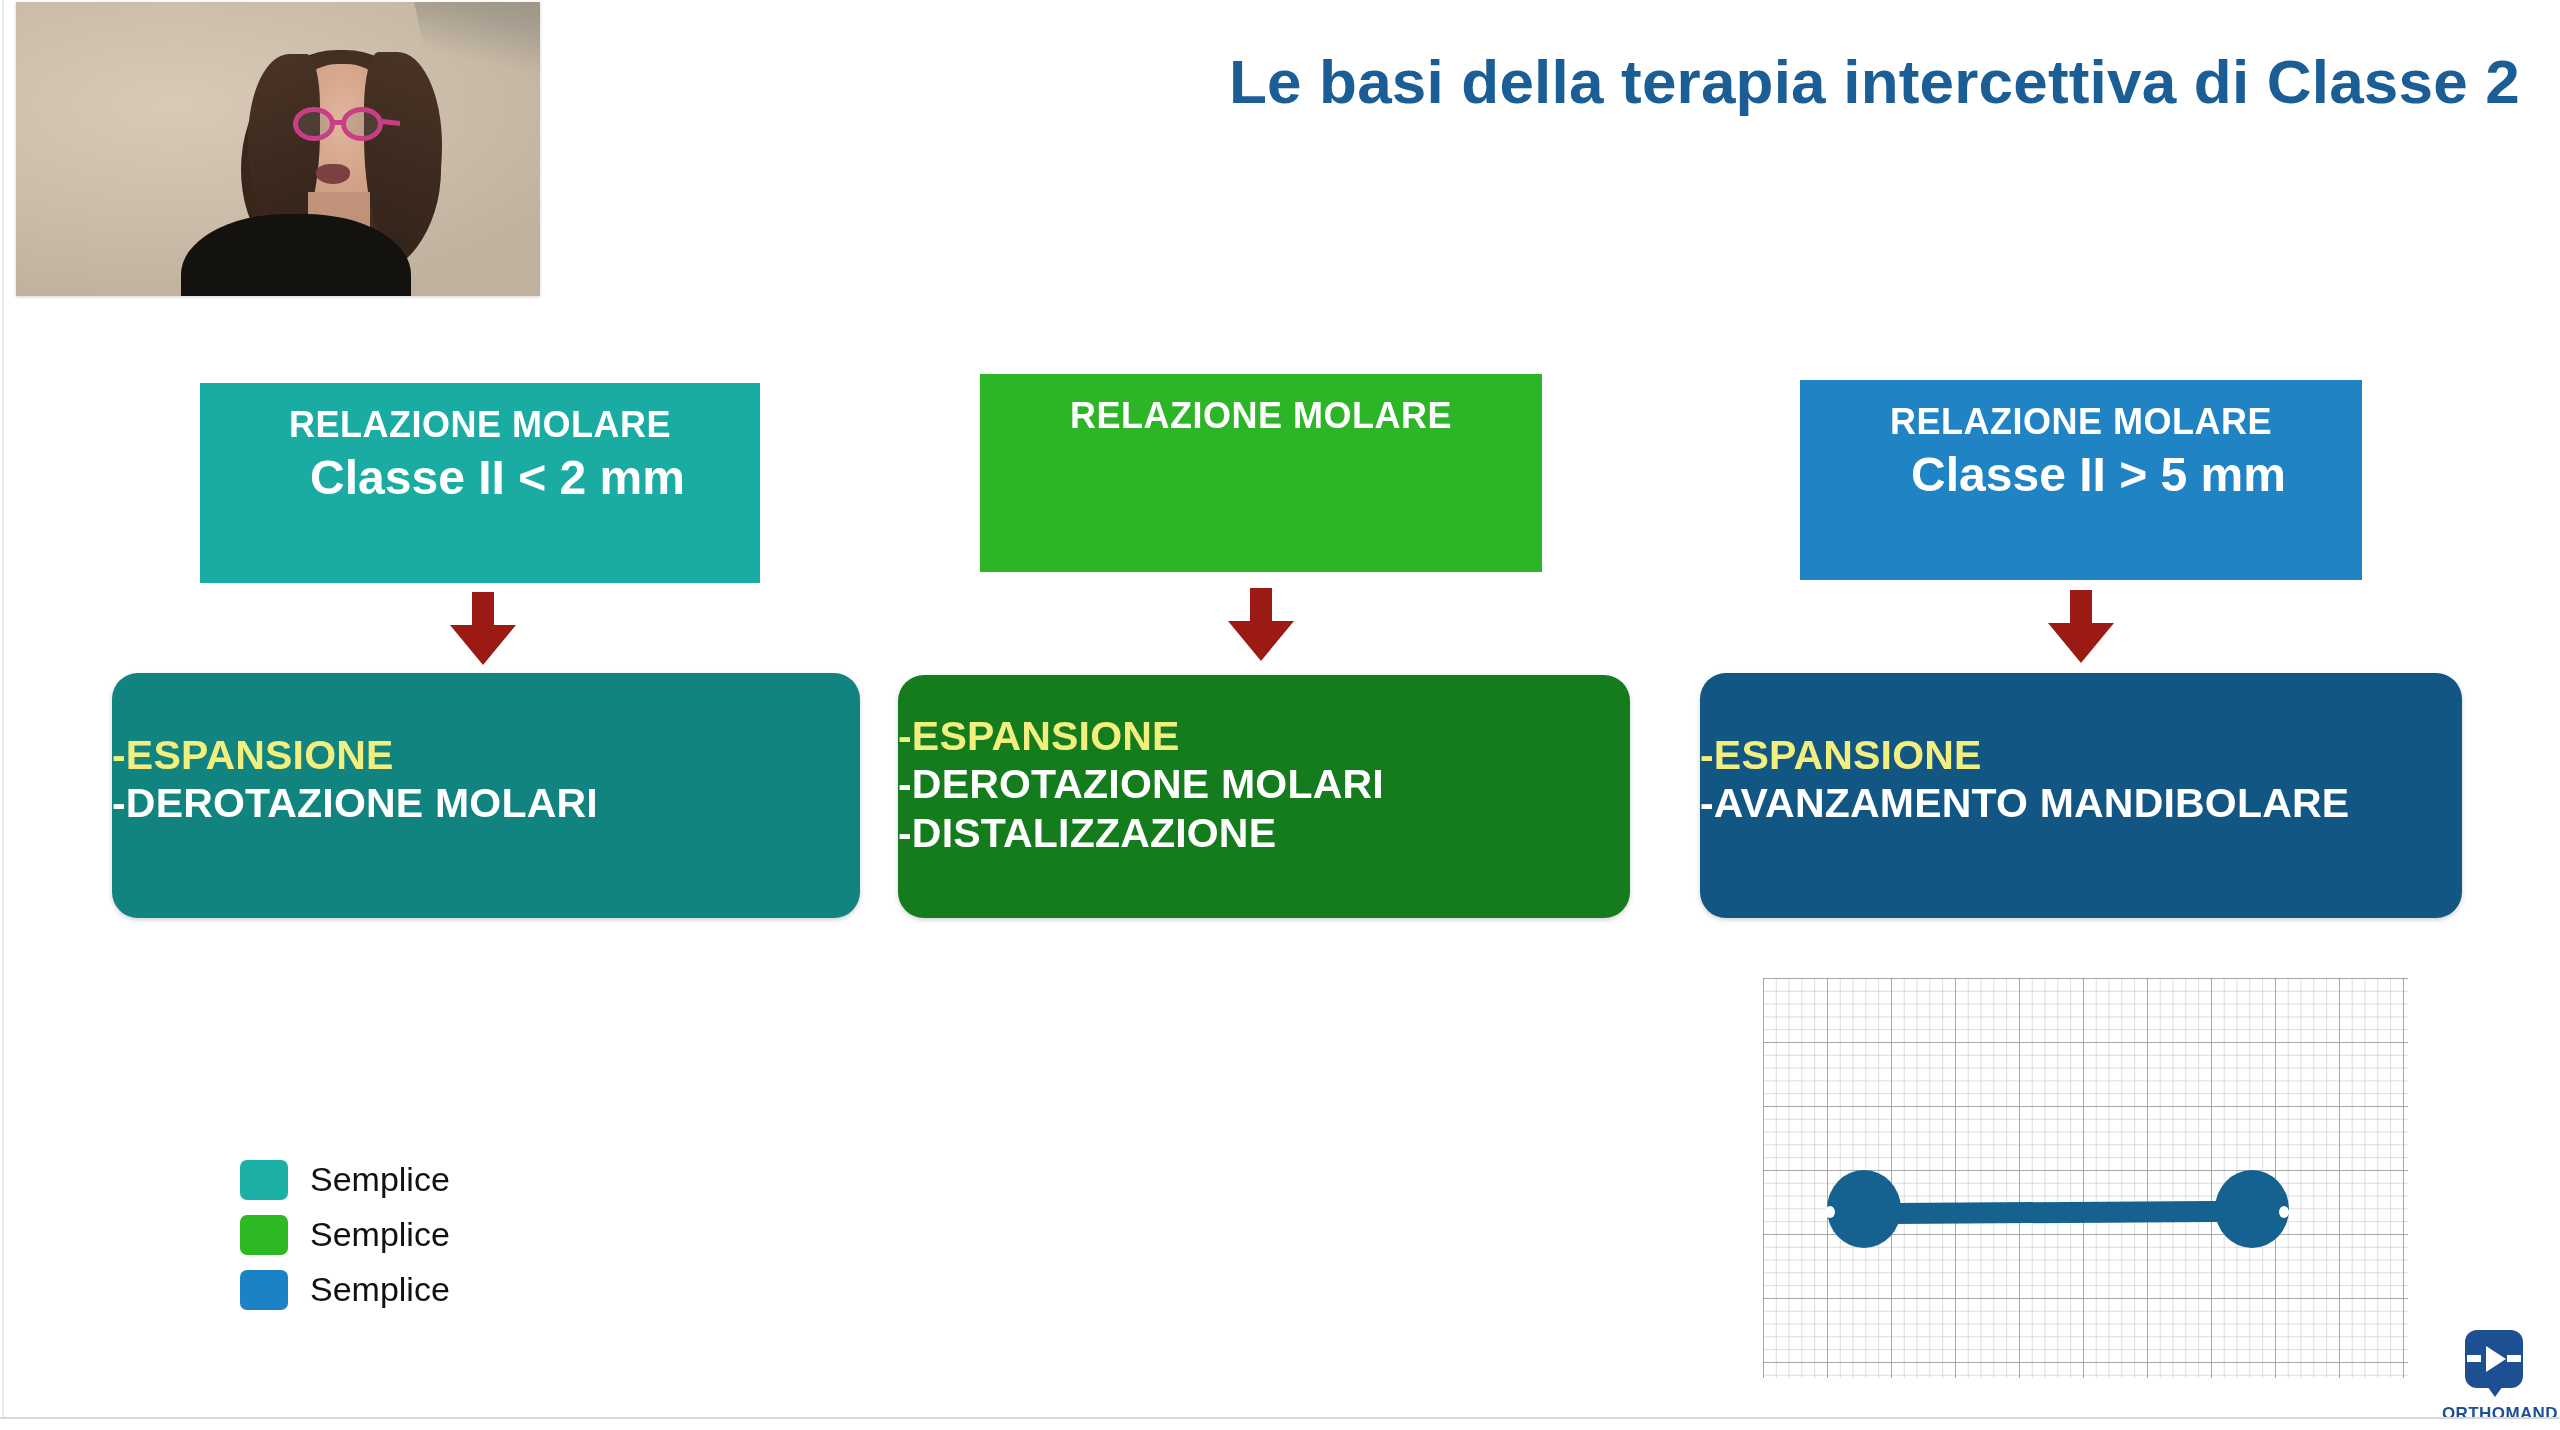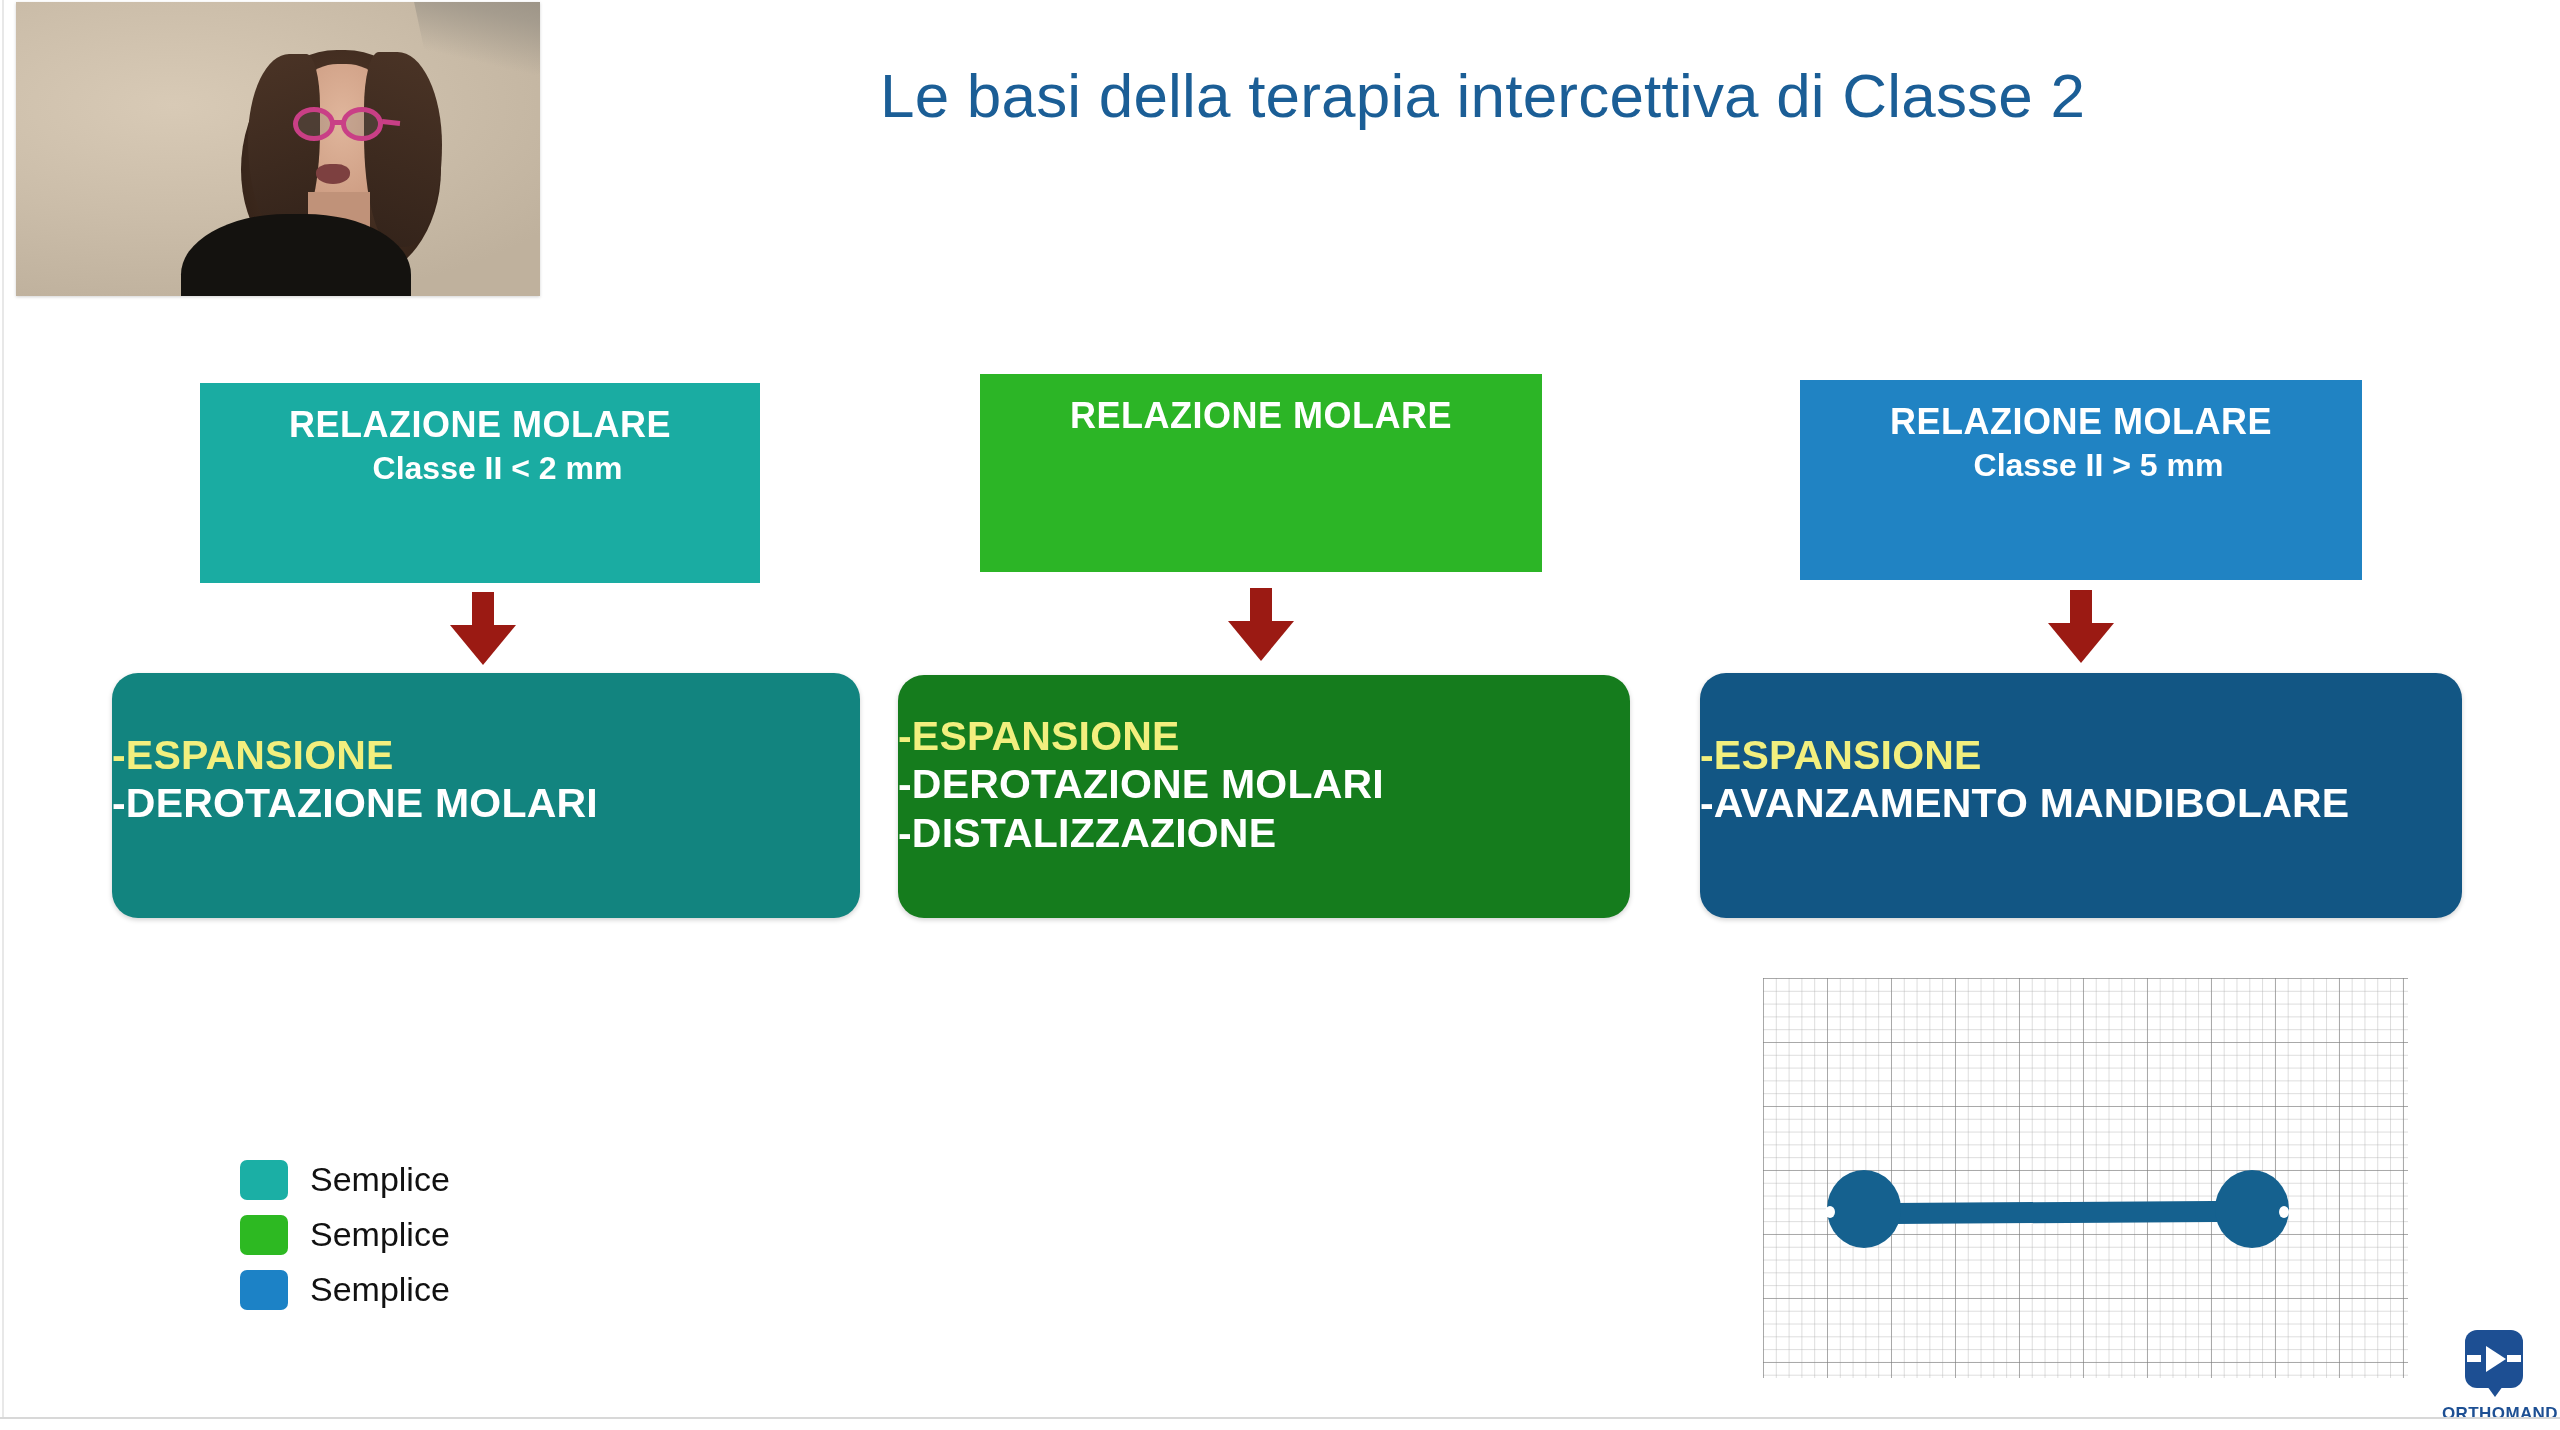--- a/index.html
+++ b/index.html
@@ -123,44 +123,44 @@
     position: absolute;
     left: 165px; top: 212px;
     width: 230px; height: 110px;
     background: #14120f;
     border-radius: 46% 46% 0 0 / 55% 55% 0 0;
   }
 
   
   .title {
     position: absolute;
-    left: 880px; top: 60px;
+    left: 880px; top: 46px;
     width: 1640px;
-    text-align: left;
+    text-align: right;
     font-size: 62px;
-    font-weight: normal;
+    font-weight: bold;
     color: #1b5e96;
     letter-spacing: 0.2px;
     white-space: nowrap;
   }
 
   .head-box {
     position: absolute;
     padding-top: 22px;
     text-align: center;
     color: #ffffff;
     line-height: 1.12;
   }
   .head-box .l1 {
     font-size: 36px;
     font-weight: bold;
     letter-spacing: 0.5px;
   }
   .head-box .l2 {
-    font-size: 32px;
+    font-size: 48px;
     font-weight: bold;
     margin-top: 6px;
     padding-left: 35px;
   }
 
   #head-1 { left: 200px;  top: 383px; width: 560px; height: 200px; background: #1aaca2; }
   #head-2 { left: 980px;  top: 374px; width: 562px; height: 198px; background: #2cb526; }
   #head-3 { left: 1800px; top: 380px; width: 562px; height: 200px; background: #2083c3; }
 
   .arrow {

